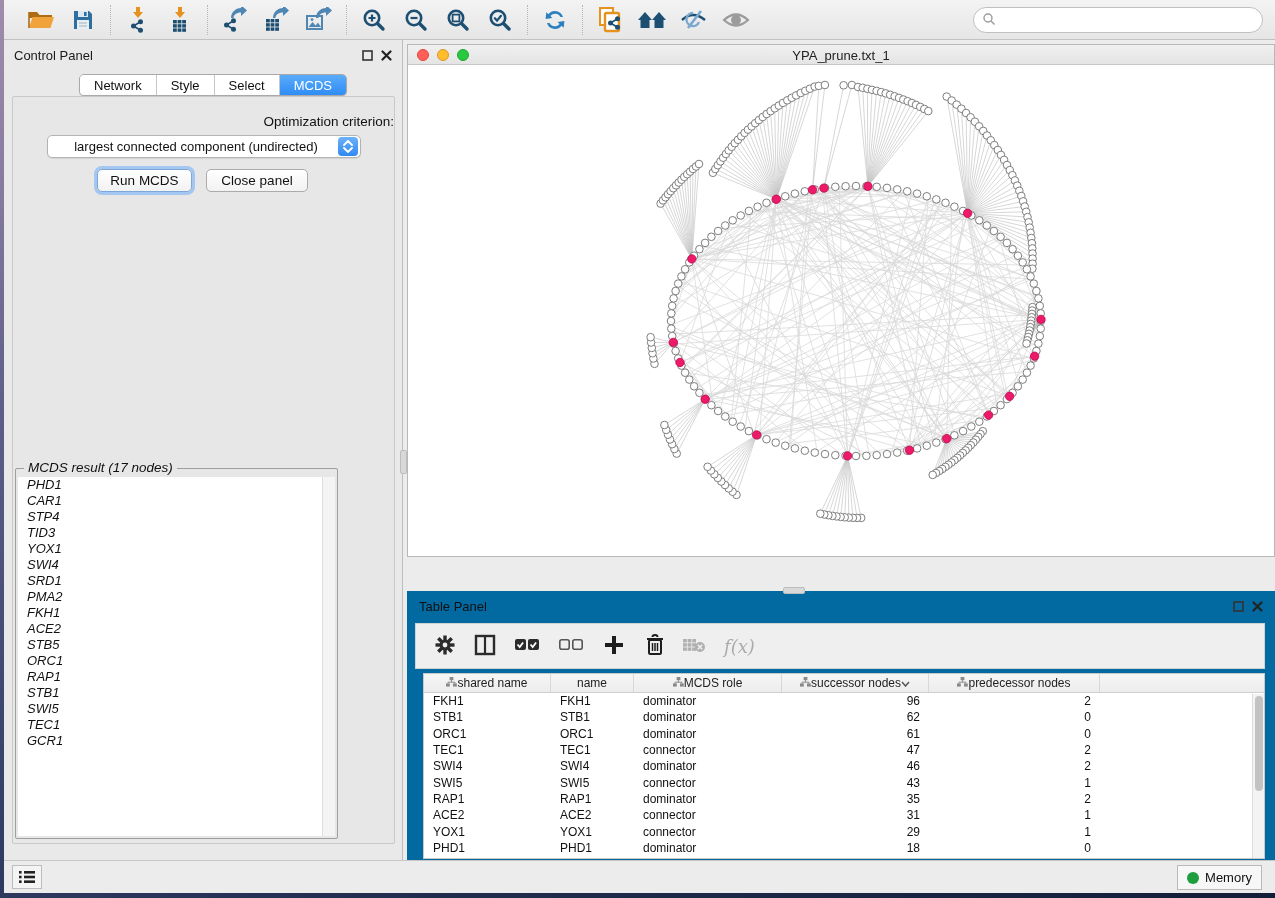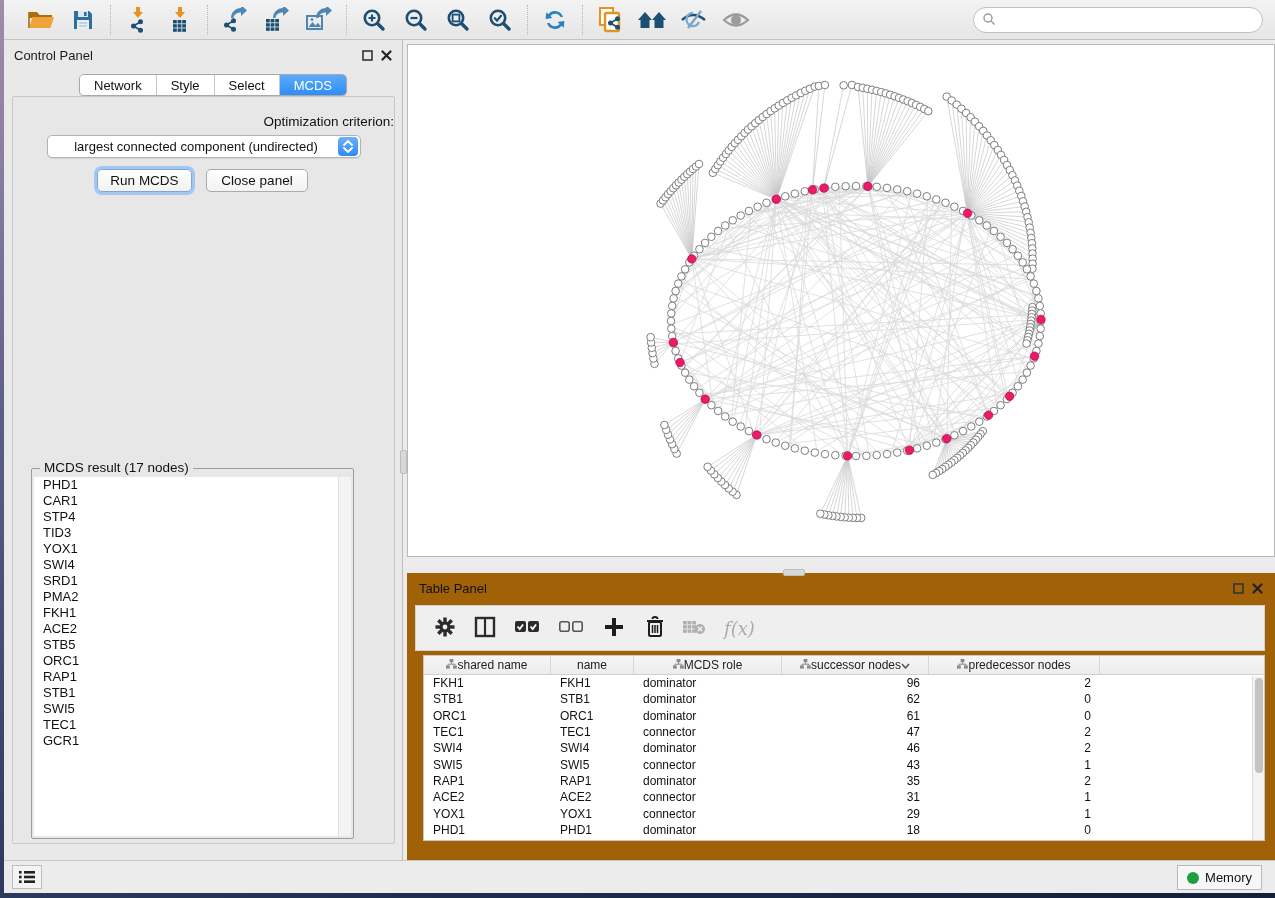--- a/index.html
+++ b/index.html
@@ -35,41 +35,41 @@
   .tab-seg.sel { background:linear-gradient(#5aabfa,#2f8df5); color:#fff; border-right:none; }
   .cp-inner { position:absolute; left:8px; top:56px; width:383px; height:748px; background:#e7e7e7; border:1px solid #c9c9c9; border-radius:2px; }
   .opt-label { position:absolute; top:17px; left:0; right:0; text-align:right; font-size:13.5px; }
   .combo { position:absolute; top:38px; left:34px; width:314px; height:23px; background:#fff; border:1px solid #b3b3b3; border-radius:5px; display:flex; align-items:center; box-shadow:0 1px 1px rgba(0,0,0,.08); }
   .combo-text { flex:1; text-align:center; font-size:13px; color:#111; padding-left:6px; white-space:nowrap; }
   .combo-step { width:20px; height:19px; margin-right:2px; border-radius:4px; background:linear-gradient(#6db1fa,#3089f1); display:flex; flex-direction:column; align-items:center; justify-content:center; gap:1px; }
   .combo-step svg { display:block; }
   .btn { position:absolute; top:72px; height:23px; background:linear-gradient(#ffffff,#f2f2f2); border:1px solid #ababab; border-radius:5px; font-size:13.5px; display:flex; align-items:center; justify-content:center; color:#111; }
   .btn-run { left:84px; width:95px; box-shadow:0 0 0 3px #a3c7f1; border-color:#7da7d9; }
   .btn-closepanel { left:193px; width:102px; }
-  .groupbox { position:absolute; left:18px; top:371px; width:323px; height:371px; border:1px solid #9e9e9e; border-radius:2px; }
+  .groupbox { position:absolute; left:2px; top:371px; width:323px; height:371px; border:1px solid #9e9e9e; border-radius:2px;font-style:italic; }
   .groupbox-legend { position:absolute; left:8px; top:-9px; background:#e7e7e7; padding:0 4px; font-size:13.5px; }
   .result-list { position:absolute; left:2px; top:8px; right:15px; bottom:2px; background:#fff; overflow:hidden; }
   .result-item { padding:0 0 0 9px; height:16px; line-height:16px; font-size:13px; color:#111; }
   .result-scroll { position:absolute; top:8px; right:2px; bottom:2px; width:13px; background:#f4f4f4; border-left:1px solid #ddd; }
 
   
   .vsplit-grip { position:absolute; left:396px; top:450px; width:7px; height:24px; background:#d8d8d8; border:1px solid #bdbdbd; border-radius:2px; }
 
   
   .net-window { position:absolute; left:403px; top:44px; width:868px; height:513px; background:#fff; border:1px solid #b8b8b8; }
   .net-titlebar { position:absolute; left:0; top:0; right:0; height:20px; background:linear-gradient(#f0f0f0,#e4e4e4); border-bottom:1px solid #c6c6c6; }
   .traffic { position:absolute; top:3.5px; width:12px; height:12px; border-radius:50%; }
   .tl-red { left:9px; background:#ff5f57; border:0.5px solid #e0443e; }
   .tl-yellow { left:29px; background:#febc2e; border:0.5px solid #d89b22; }
   .tl-green { left:49px; background:#28c840; border:0.5px solid #1da62f; }
   .net-title { position:absolute; left:0; right:0; top:2.5px; text-align:center; font-size:13px; color:#222; }
   .net-canvas { position:absolute; left:0; top:20px; width:866px; height:491px; background:#fff; }
 
   
-  .table-panel { position:absolute; left:403px; top:573px; width:868px; height:300px; background:#a16207; }
+  .table-panel { position:absolute; left:403px; top:591px; width:868px; height:300px; background:#0369a1; }
   .hsplit-grip { position:absolute; left:376px; top:-4px; width:22px; height:7px; background:#d8d8d8; border:1px solid #bdbdbd; border-radius:2px; }
   .tp-title { position:absolute; left:12px; top:8px; font-size:13px; }
   .tp-float { right:30px; } .tp-close { right:11px; }
   .tp-toolbar { position:absolute; left:8px; top:32px; right:10px; height:46px; background:#efefef; border:1px solid #d2d2d2; display:flex; align-items:center; gap:18px; padding-left:18px; }
   .tp-tool { display:flex; align-items:center; justify-content:flex-end; min-width:22px; height:26px; }
   .fx-label { font-family:"DejaVu Serif", serif; font-style:italic; font-size:18px; color:#ababab; }
   .grid-table { position:absolute; left:16px; top:82px; right:10px; height:186px; background:#fff; border:1px solid #c9c9c9; overflow:hidden; }
   .gt-header { display:flex; height:19px; background:linear-gradient(#f6f6f6,#ededed); border-bottom:1px solid #d0d0d0; }
   .gt-hcell { display:flex; align-items:center; justify-content:center; gap:0; font-size:12px; color:#222; border-right:1px solid #d8d8d8; overflow:hidden; }
   .gt-row { display:flex; height:16.3px; }
@@ -366,20 +366,26 @@
             <div class="result-item">GCR1</div>
           </div>
         <div class="result-scroll"></div>
       </div>
     </div>
   </div>
 
   <div class="vsplit-grip"></div>
 
   <div class="net-window">
+    <div class="net-titlebar">
+      <span class="traffic tl-red"></span>
+      <span class="traffic tl-yellow"></span>
+      <span class="traffic tl-green"></span>
+      <div class="net-title">YPA_prune.txt_1</div>
+    </div>
     <div class="net-canvas" id="net-canvas"><svg width="866" height="491" viewBox="0 0 866 491">
     <g stroke="#8C8C8C" stroke-width="0.8" opacity="0.32">
             <line x1="368.4" y1="134.2" x2="596.9" y2="336.1"></line>
             <line x1="368.4" y1="134.2" x2="623.3" y2="212.9"></line>
             <line x1="368.4" y1="134.2" x2="337.0" y2="364.0"></line>
             <line x1="368.4" y1="134.2" x2="537.4" y2="374.2"></line>
             <line x1="368.4" y1="134.2" x2="363.8" y2="135.8"></line>
             <line x1="368.4" y1="134.2" x2="630.4" y2="278.5"></line>
             <line x1="368.4" y1="134.2" x2="474.9" y2="122.4"></line>
             <line x1="368.4" y1="134.2" x2="579.0" y2="351.3"></line>

